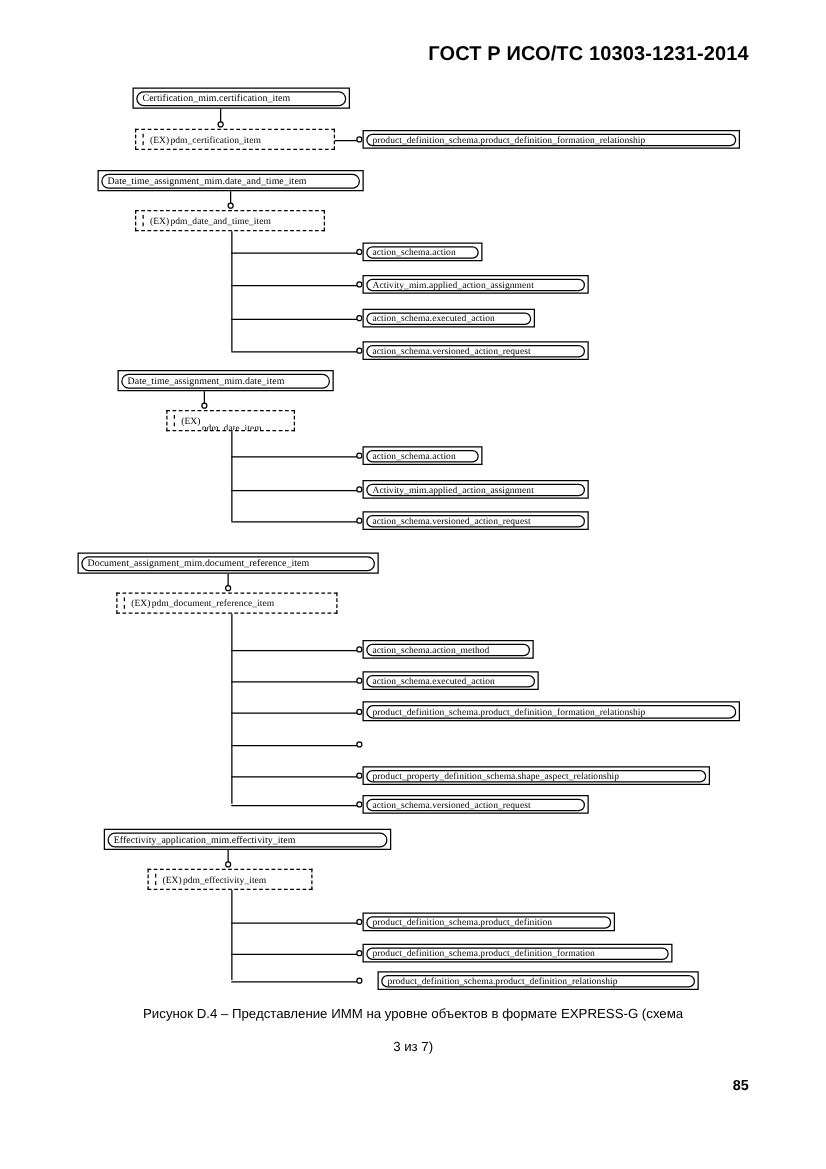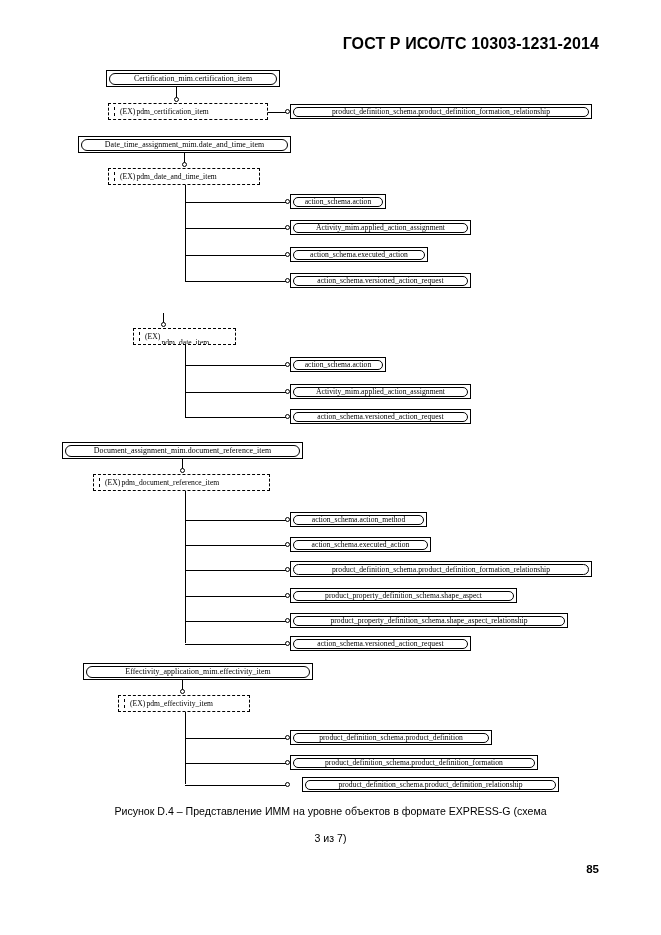--- a/index.html
+++ b/index.html
@@ -37,21 +37,20 @@
     padding:1.5px 2px;
   }
   .node > .inner{
     border:0.9px solid #000;
     border-radius:9px;
     box-sizing:border-box;
     height:100%;
     width:100%;
     display:flex;
     align-items:center;
-    justify-content:center;
     padding:0 4px;
     white-space:nowrap;
     overflow:hidden;
   }
   .node .lbl{
     font-family:"Liberation Serif", serif;
     font-size:7.6px;
     line-height:9px;
     letter-spacing:0.05px;
   }
@@ -192,20 +191,25 @@
     </div>
 
     <div class="hline" style="left:185px;top:280.5px;width:101px;"></div>
     <div class="circ open-left" style="left:285px;top:278px;"></div>
     <div class="node" style="left:290px;top:273px;width:181px;height:15px;">
       <div class="inner">
           <span class="lbl">action_schema.versioned_action_request</span>
         </div>
     </div>
 
+    <div class="node root" style="left:94px;top:296px;width:173px;height:17px;">
+      <div class="inner">
+          <span class="lbl">Date_time_assignment_mim.date_item</span>
+        </div>
+    </div>
     <div class="vline" style="left:163px;top:313px;height:13px;"></div>
     <div class="circ" style="left:160.5px;top:322px;"></div>
     <div class="exref" style="left:133px;top:328px;width:103px;height:17px;">
       <span class="tick"></span>
       <span class="lbl">(EX)</span>
       <span class="lbl" style="margin-left:1px;margin-top:12px;">pdm_date_item</span>
     </div>
     <div class="vline" style="left:185px;top:345px;height:72px;"></div>
 
     <div class="hline" style="left:185px;top:364.5px;width:101px;"></div>
@@ -265,25 +269,20 @@
     <div class="hline" style="left:185px;top:569.5px;width:101px;"></div>
     <div class="circ open-left" style="left:285px;top:567px;"></div>
     <div class="node" style="left:290px;top:561px;width:302px;height:16px;">
       <div class="inner">
           <span class="lbl">product_definition_schema.product_definition_formation_relationship</span>
         </div>
     </div>
 
     <div class="hline thinline" style="left:185px;top:595.5px;width:101px;"></div>
     <div class="circ open-left" style="left:285px;top:593px;"></div>
-    <div class="node" style="left:290px;top:588px;width:227px;height:15px;">
-      <div class="inner">
-          <span class="lbl">product_property_definition_schema.shape_aspect</span>
-        </div>
-    </div>
 
     <div class="hline" style="left:185px;top:620.5px;width:101px;"></div>
     <div class="circ open-left" style="left:285px;top:618px;"></div>
     <div class="node" style="left:290px;top:613px;width:278px;height:15px;">
       <div class="inner">
           <span class="lbl">product_property_definition_schema.shape_aspect_relationship</span>
         </div>
     </div>
 
     <div class="hline" style="left:185px;top:643.5px;width:101px;"></div>

